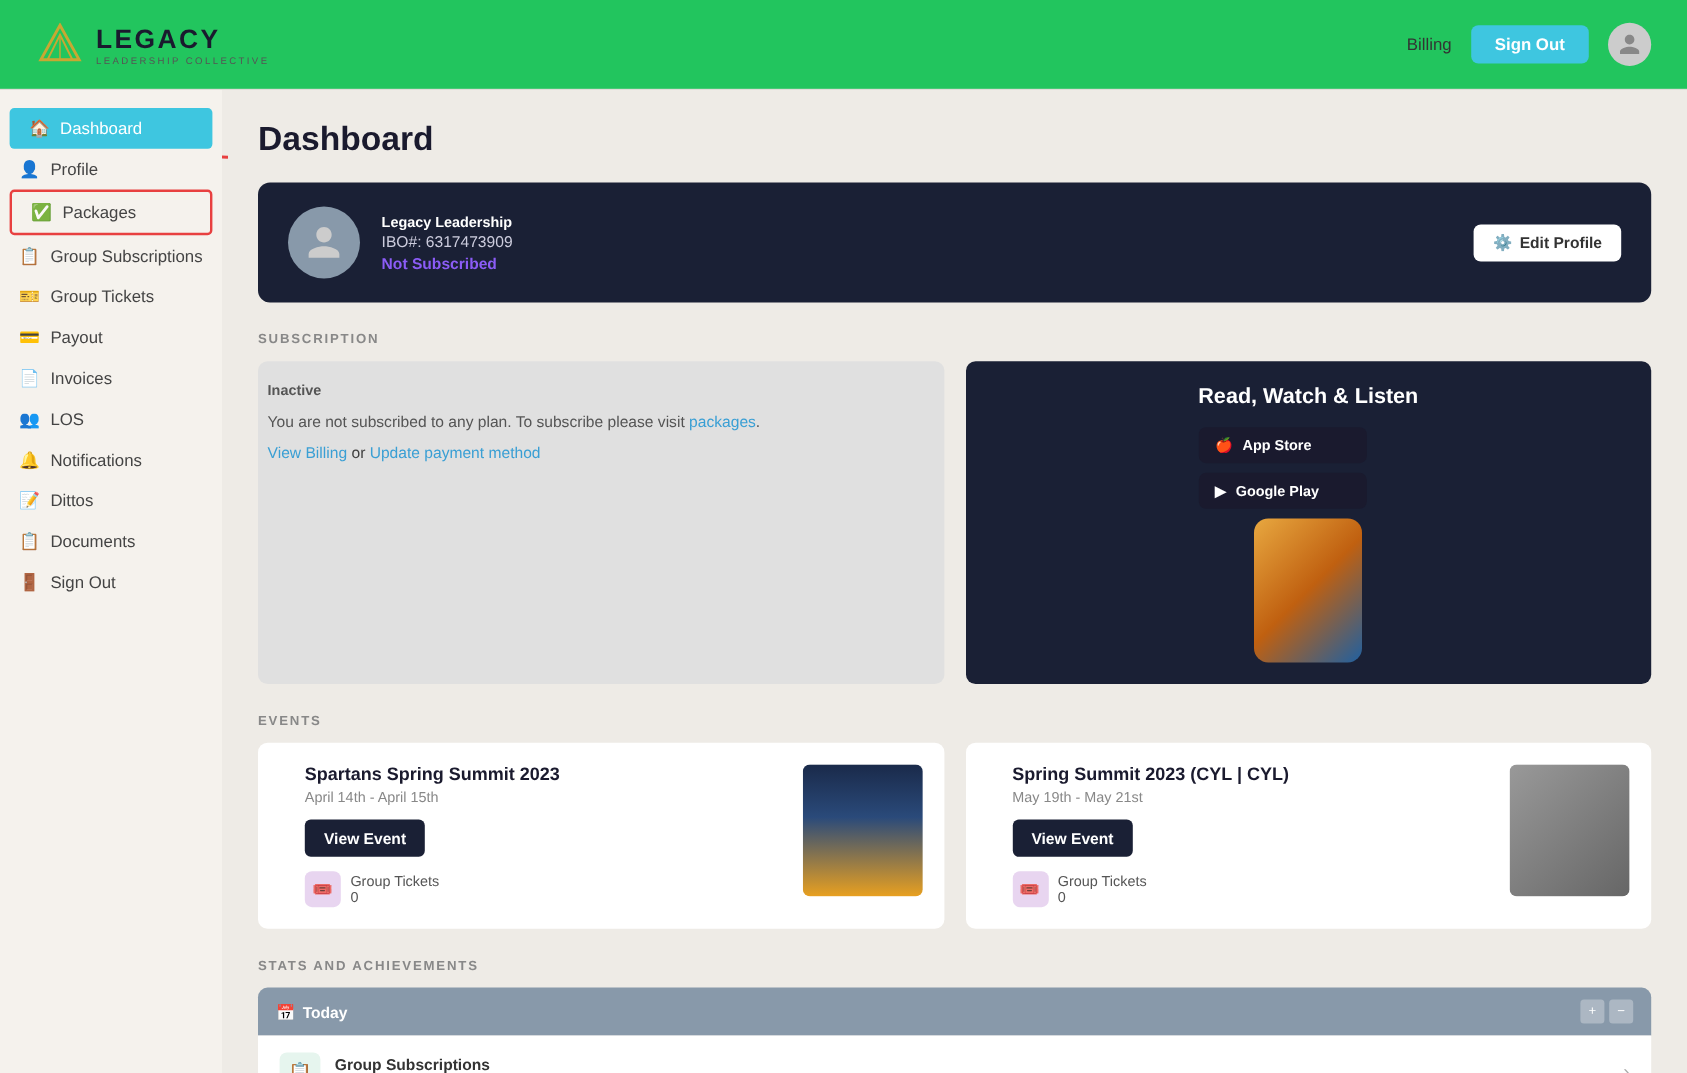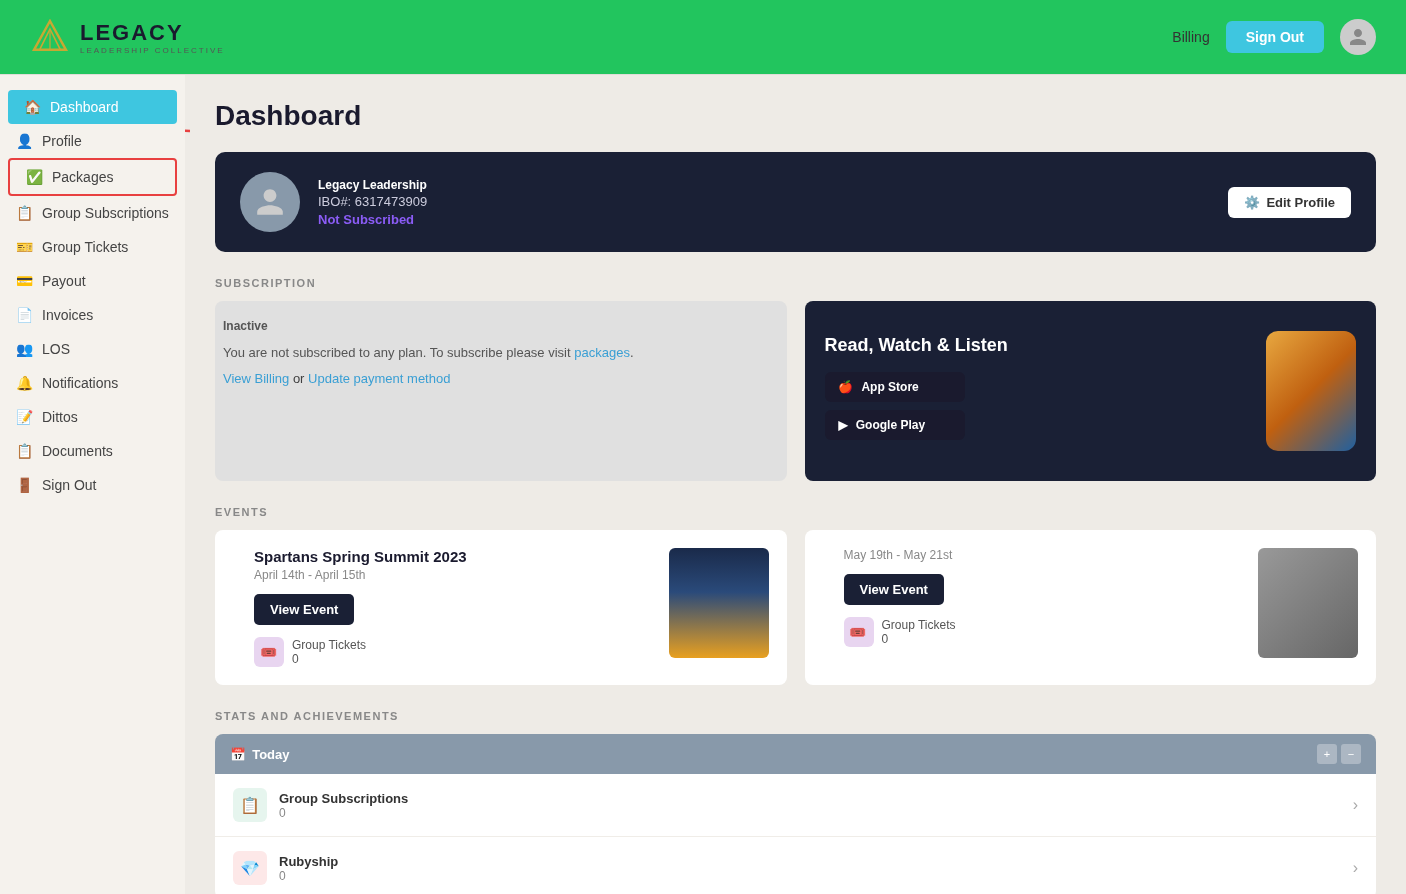--- a/index.html
+++ b/index.html
@@ -221,25 +221,26 @@
     }
     .billing-links a {
       color: #3a9fd4;
       text-decoration: none;
     }
     .billing-links span { color: #404040; }
 
     .read-watch-card {
       background: #1a2035;
       border-radius: 8px;
-      padding: 30px 20px;
+      padding: 18px 20px;
       color: #fff;
       display: flex;
       align-items: center;
       justify-content: space-between;
+      flex-direction: column;
     }
     .read-watch-card h3 {
       font-size: 18px;
       font-weight: 700;
       line-height: 1.3;
       margin-bottom: 14px;
     }
     .store-btn {
       display: flex;
       align-items: center;
@@ -582,20 +583,21 @@
           </div>
           <div class="event-thumbnail">
             <div class="event-thumbnail-1"></div>
           </div>
         </div>
       </div>
 
       <div class="event-card">
         <div class="event-card-inner">
           <div class="event-info">
+            <div class="event-title">Spring Summit 2023 (CYL | CYL)</div>
             <div class="event-dates">May 19th - May 21st</div>
             <button class="view-event-btn">View Event</button>
             <div class="group-tickets-row">
               <div class="ticket-icon-box">🎟️</div>
               <div>
                 <div class="group-tickets-label">Group Tickets</div>
                 <div class="group-tickets-count">0</div>
               </div>
             </div>
           </div>

